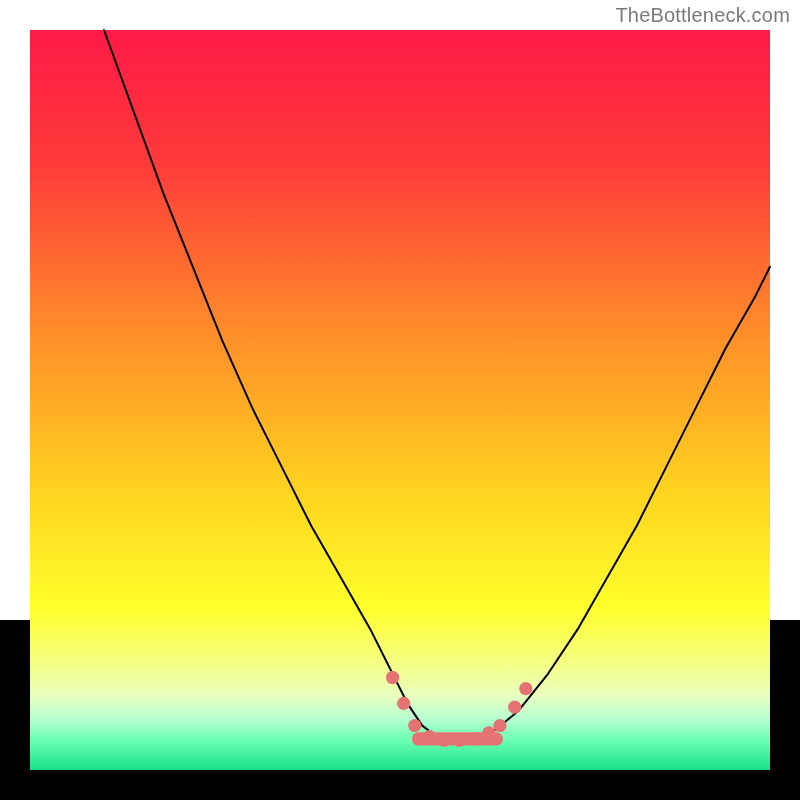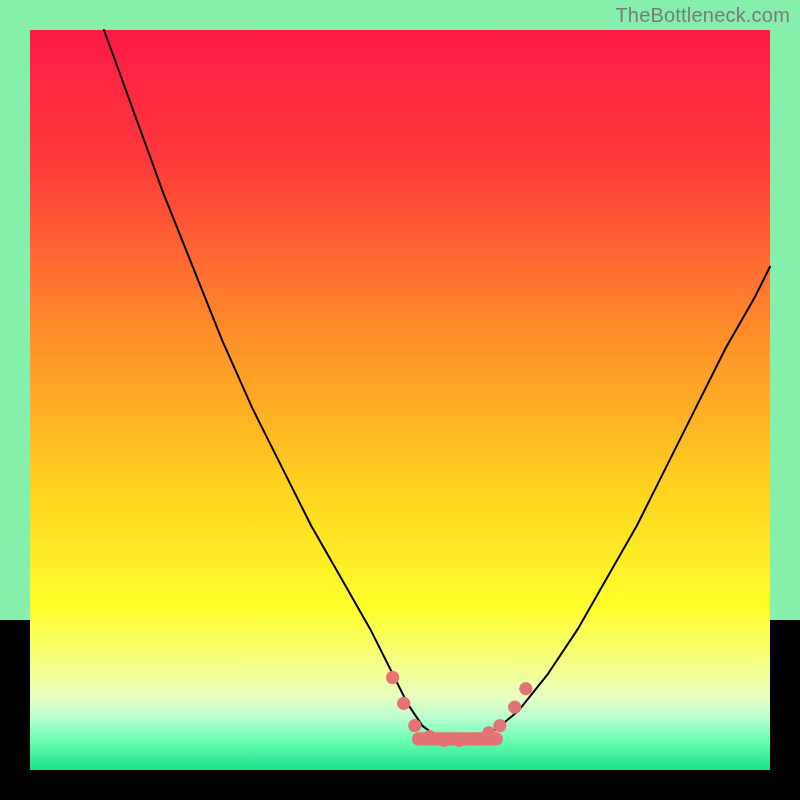--- a/index.html
+++ b/index.html
@@ -9,21 +9,21 @@
     height: 800px;
     background: #000;
     overflow: hidden;
   }
   .frame {
     position: absolute;
     left: 0;
     top: 0;
     width: 800px;
     height: 620px;
-    background: #86efac;
+    background: #ffffff;
   }
   .plot {
     position: absolute;
     left: 30px;
     top: 30px;
     width: 740px;
     height: 740px;
     
   }
   .attribution {

